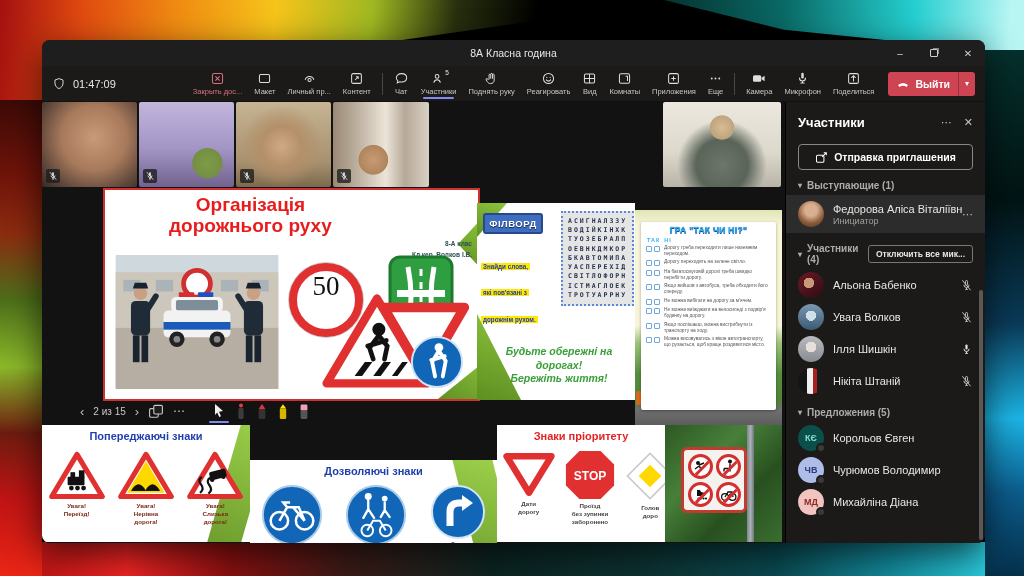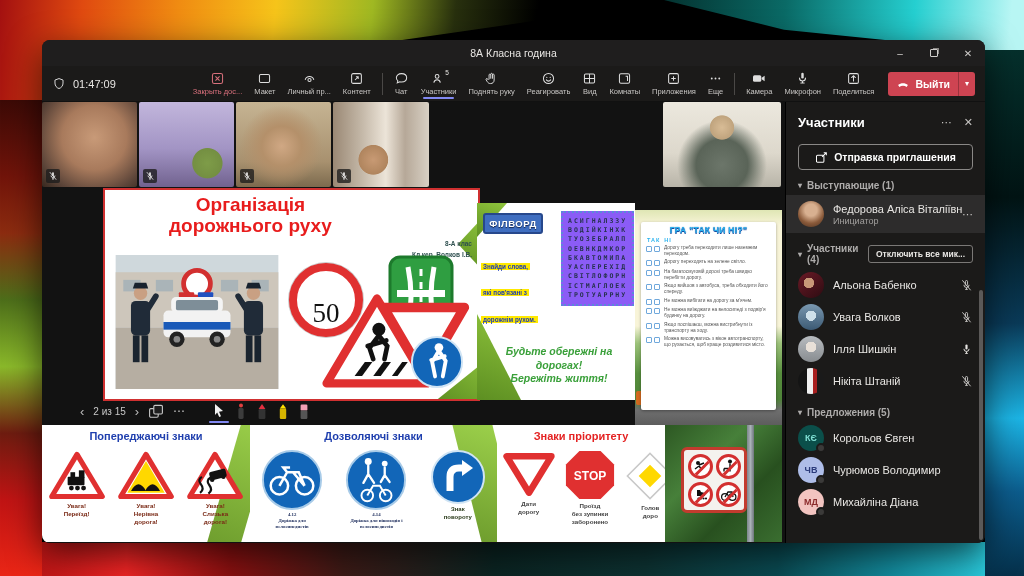--- a/index.html
+++ b/index.html
@@ -56,35 +56,35 @@
   .vmic { position:absolute; left:4px; bottom:4px; width:14px; height:14px; background:rgba(28,28,28,.78); border-radius:2px; display:flex; align-items:center; justify-content:center; }
 
   
   .slide { position:absolute; left:61px; top:86px; width:377px; height:213px; background:#fff; border:2px solid #d03030; overflow:hidden; }
   .slide-title { text-align:center; margin-top:4px; font-weight:bold; color:#e81c1c; font-size:19px; line-height:1.12; width:78%; }
   .class-info { position:absolute; right:6px; top:48px; text-align:right; font-size:6.5px; font-weight:bold; color:#2e4f4f; line-height:1.7; }
   .slide-photos { position:absolute; left:8px; right:6px; bottom:6px; height:138px; display:flex; gap:6px; }
   .photo-police { width:168px; height:100%; border-radius:2px; overflow:hidden; }
   .collage { position:relative; flex:1; height:100%; }
   .sgn { position:absolute; }
-  .limit50 { width:74px; height:74px; border-radius:50%; background:#fff; border:8px solid #e03030; display:flex; align-items:flex-end; justify-content:center;
+  .limit50 { width:74px; height:74px; border-radius:50%; background:#fff; border:8px solid #e03030; display:flex; align-items:flex-start; justify-content:center;
     font-family:"Liberation Serif", serif; font-size:27px; color:#111; box-shadow:0 0 0 1px #ccc; }
   .dec { position:absolute; background:linear-gradient(200deg,#8fc43c,#5d8f22); }
   .dec-sl-r { right:-6px; top:26px; width:26px; height:56px; clip-path:polygon(100% 0,100% 100%,0 50%); }
   .dec-sl-br { right:-8px; bottom:-8px; width:44px; height:58px; transform:rotate(14deg); clip-path:polygon(0 100%,100% 0,100% 100%); }
 
   
   .filword { position:absolute; left:435px; top:101px; width:158px; height:197px; background:#fff; overflow:hidden; }
   .fil-dec-tl { left:0; top:0; width:30px; height:34px; clip-path:polygon(0 0,100% 0,0 100%); }
   .fil-dec-bl { left:0; bottom:0; width:44px; height:86px; clip-path:polygon(0 0,100% 100%,0 100%); }
   .fil-title { position:absolute; left:6px; top:10px; width:60px; background:#3f6ec0; border:2px solid #27488c; border-radius:3px;
     color:#fff; font-weight:bold; font-size:9.5px; text-align:center; padding:3px 2px; letter-spacing:.5px; text-shadow:0 1px 1px #14244c; }
   .fil-hint { position:absolute; left:4px; top:48px; width:72px; line-height:1.65; }
   .fil-hint span { background:#ffe900; color:#1a3ab8; font-weight:bold; font-size:6.3px; padding:0 2px; }
-  .fil-grid { position:absolute; left:84px; top:8px; background:#8b5cf6; border:2px dotted #5a8ad8; padding:4px 5px; }
+  .fil-grid { position:absolute; left:84px; top:8px; background:#e5e5e5; border:2px dotted #5a8ad8; padding:4px 5px; }
   .fil-grid div { font-family:"DejaVu Sans Mono", monospace; font-size:6.5px; font-weight:bold; color:#26324e; letter-spacing:2px; line-height:1.42; white-space:nowrap; }
   .fil-motto { position:absolute; left:10px; right:4px; bottom:14px; text-align:center; color:#3aa03a; font-weight:bold; font-style:italic;
     font-size:10.5px; line-height:1.3; white-space:pre-line; }
 
   
   .game { position:absolute; left:593px; top:108px; width:147px; height:215px;
     background:linear-gradient(180deg,#dfe6b4 0%,#f8f4d8 7%,#f8f4d8 54%,#9cc27a 62%,#578e3d 76%,#4e8338 88%,#6f6f6f 93%,#5d5d5d 100%); overflow:hidden; }
   .game-bus { position:absolute; left:1px; bottom:20px; width:11px; height:14px; background:#d2691e; border-radius:2px; }
   .game-card { position:absolute; left:6px; right:6px; top:12px; bottom:15px; background:#fff; border-radius:2px;
     box-shadow:0 1px 3px rgba(0,0,0,.35); padding:3px 5px; }
@@ -617,21 +617,21 @@
                     <path d="M15 46q5-4 1-9t1-8" fill="none" stroke="#111" stroke-width="2.4"></path>
                     <path d="M24 47q5-4 1-9t1-8" fill="none" stroke="#111" stroke-width="2.4"></path>
                   </svg>
                 <span class="sp-label lbl-warn">Увага!
 Слизька
 дорога!</span>
               </div>
             </div>
           </div>
 
-          <div class="spanel" style="left:208px;width:247px;">
+          <div class="spanel" style="left:208px;width:247px;margin-top:35px;">
             <div class="sp-green" style="right:-10px;top:0;width:40px;height:117px;transform:skewX(14deg);"></div>
             <div class="sp-title sp-blue">Дозволяючі знаки</div>
             <div class="sp-items">
               <div class="sp-item">
                 <svg width="62" height="62" viewBox="0 0 64 64">
                     <circle cx="32" cy="32" r="30" fill="#1266b8" stroke="#a8cbe8" stroke-width="2"></circle>
                     <g stroke="#fff" stroke-width="2.6" fill="none">
                       <circle cx="19" cy="38" r="9"></circle>
                       <circle cx="45" cy="38" r="9"></circle>
                       <path d="M19 38l8-14h12l6 14M27 24l-4-5h7M33 24l12 14"></path>

